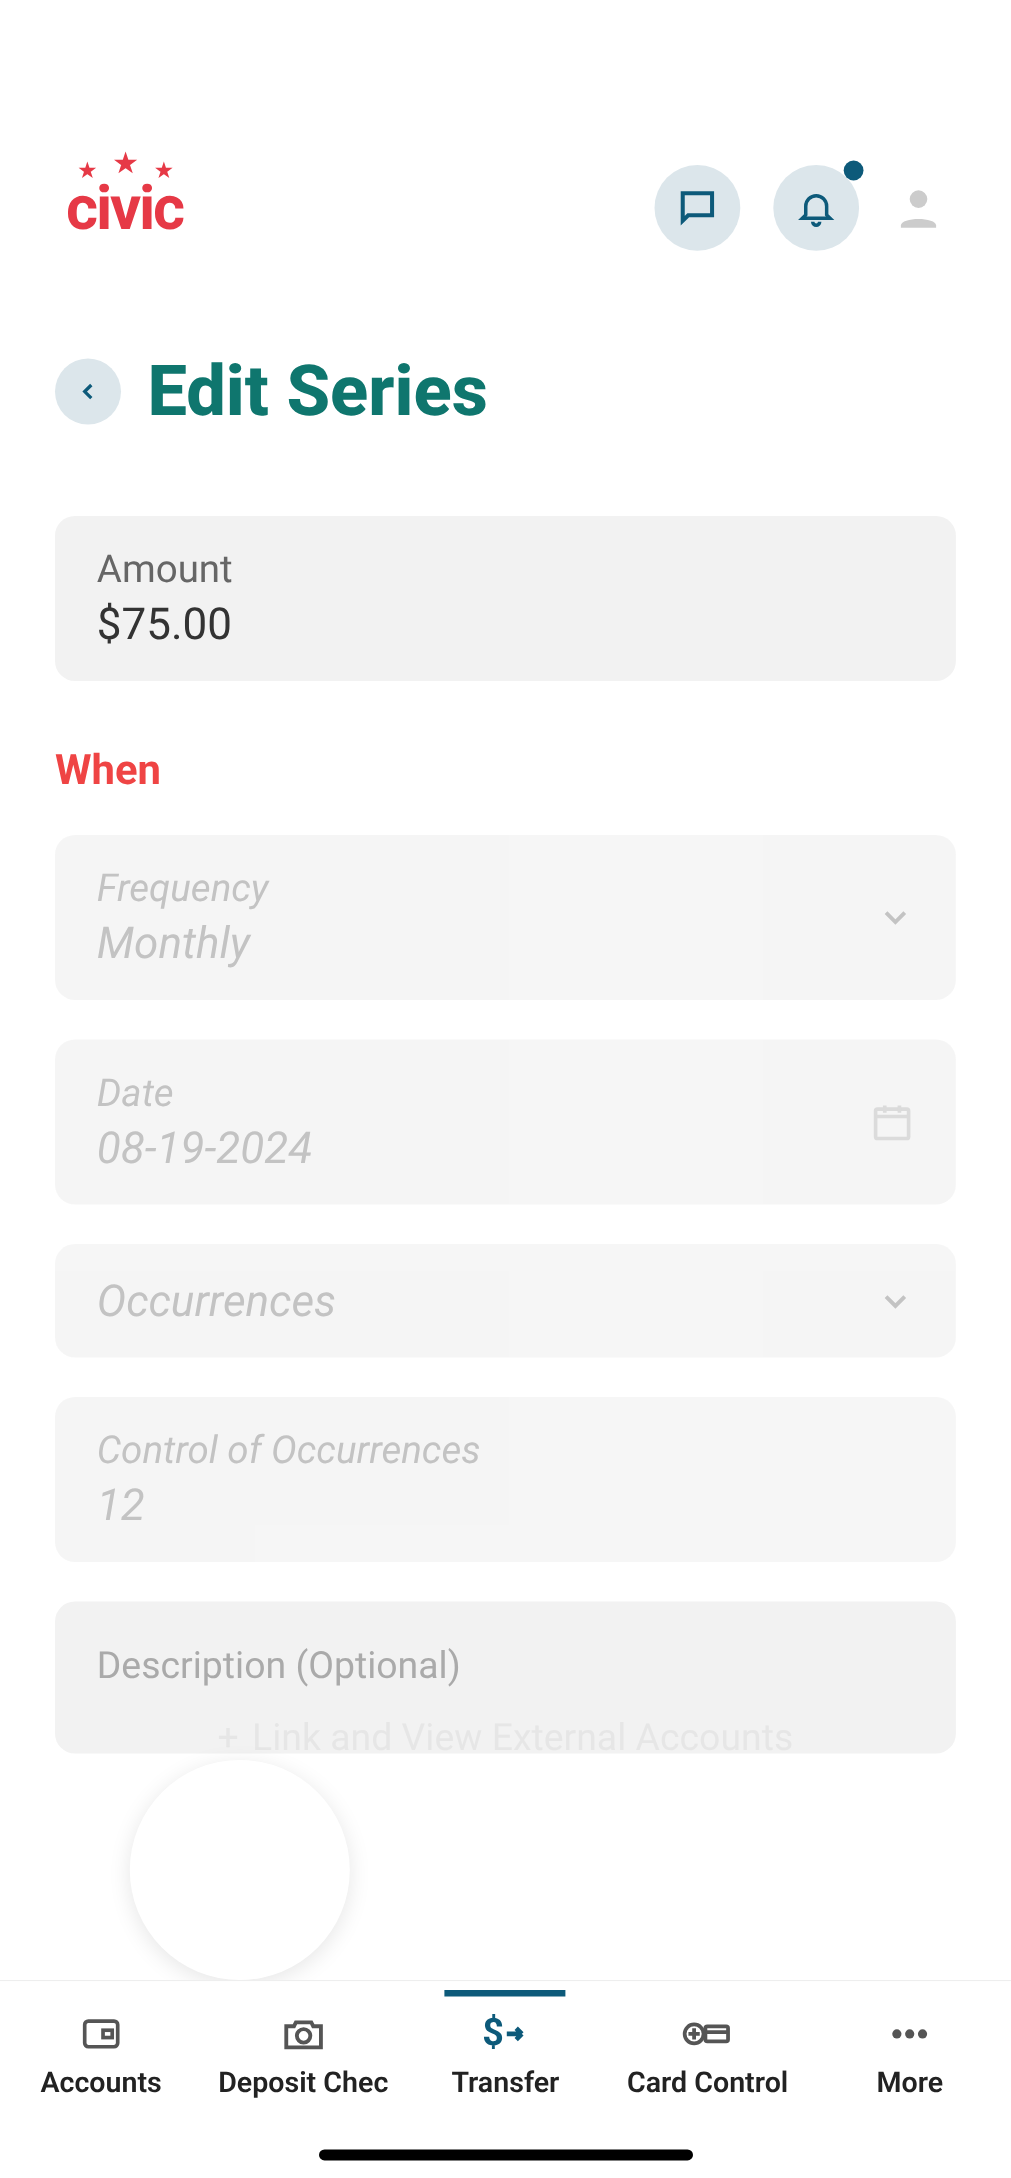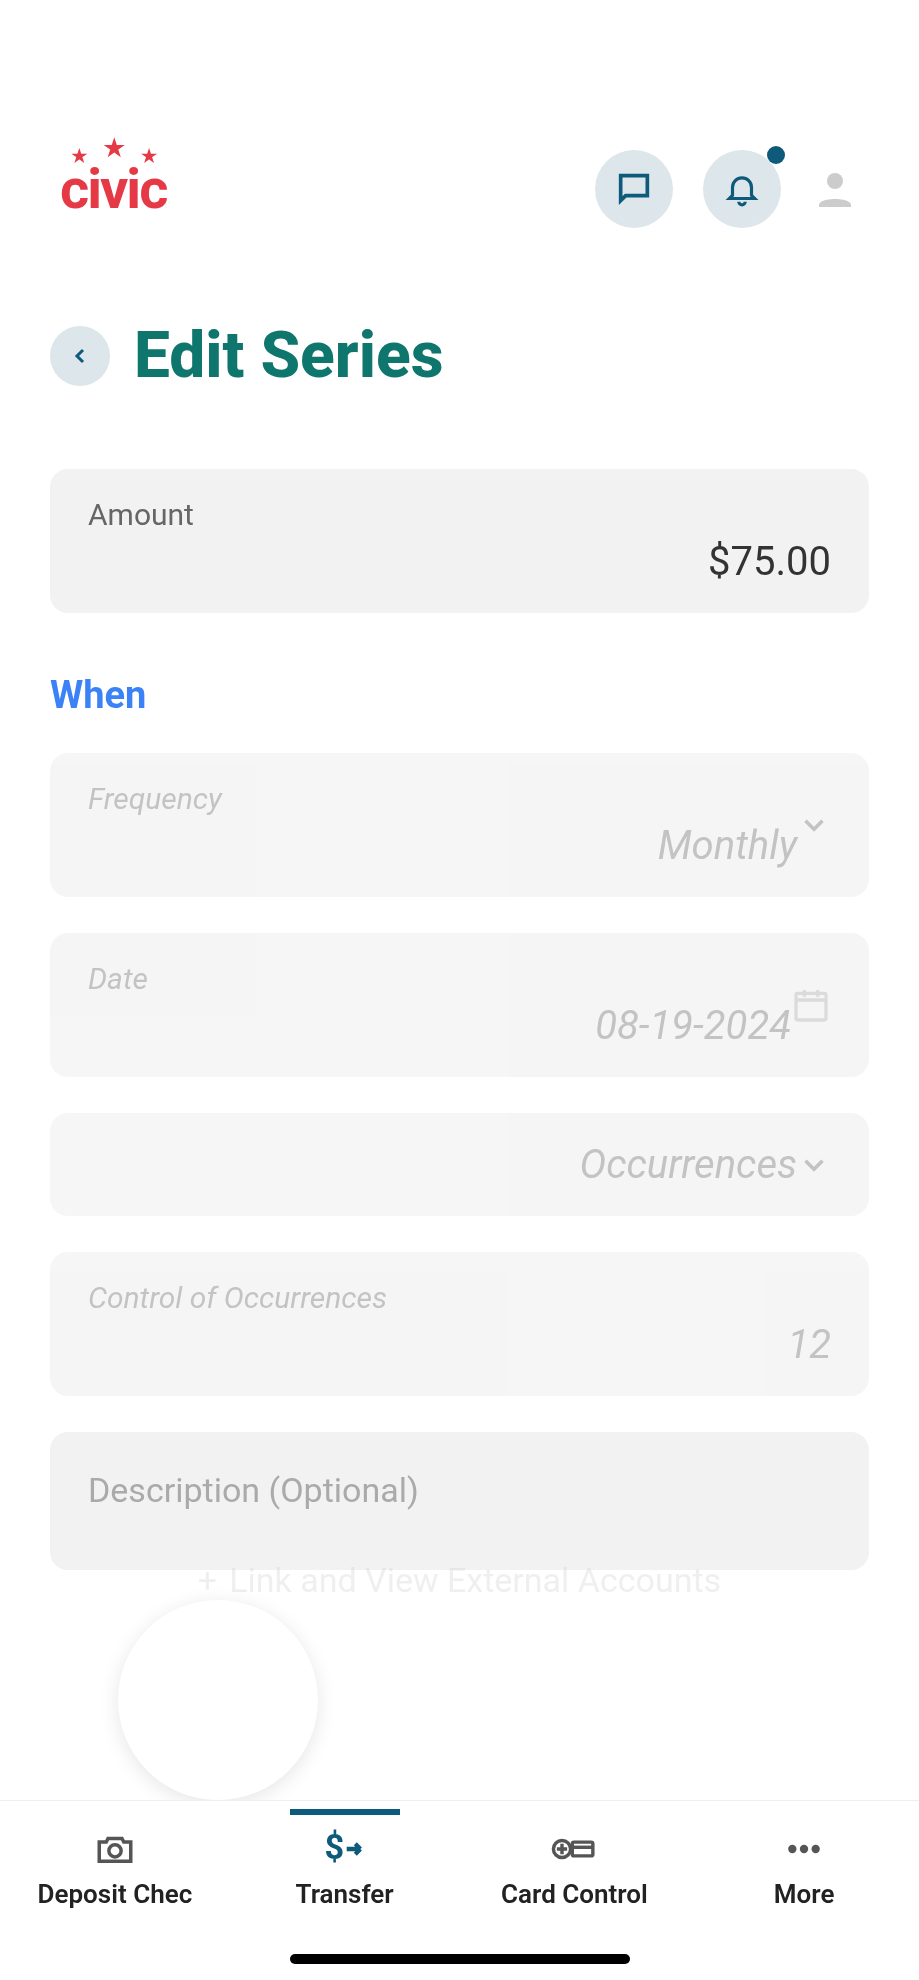--- a/index.html
+++ b/index.html
@@ -115,34 +115,33 @@
       font-style: italic;
     }
     .form-field.disabled .field-label,
     .form-field.disabled .field-value {
         color: #aaa;
     }
     .field-inner {
       flex: 1;
     }
     .field-label {
-      font-size: 30px;
+      font-size: 35px;
       color: #666;
       margin-bottom: 6px;
     }
     .field-value {
       font-size: 40px;
       color: #333;
       font-weight: 400;
-      text-align: right;
     }
     .section-label {
       font-size: 38px;
       font-weight: 700;
-      color: #3b82f6;
+      color: #ef4444;
       margin-top: 60px;
       margin-bottom: 0px;
     }
     .chevron-icon {
       color: #888;
     }
     .calendar-icon {
       color: #ccc;
     }
     .memo-field {
@@ -334,20 +333,29 @@
 <div class="ghost-link">
   <span>+</span>
   <span>Link and View External Accounts</span>
 </div>
 
 <div class="white-circle"></div>
 
 <div class="tab-bar">
   <div class="tab-item">
     <div class="tab-icon">
+      <svg width="40" height="40" viewBox="0 0 24 24" fill="none" stroke="#555" stroke-width="2">
+        <rect x="3" y="5" width="18" height="14" rx="2"></rect>
+        <rect x="13" y="10" width="5" height="4"></rect>
+      </svg>
+    </div>
+    <div class="tab-label">Accounts</div>
+  </div>
+  <div class="tab-item">
+    <div class="tab-icon">
       <svg width="42" height="42" viewBox="0 0 24 24" fill="none" stroke="#555" stroke-width="2">
         <path d="M3 8h4l1-2h8l1 2h4v11H3V8z"></path>
         <circle cx="12" cy="13" r="3.5"></circle>
       </svg>
     </div>
     <div class="tab-label">Deposit Chec</div>
   </div>
   <div class="tab-item active">
     <div class="tab-icon">
       <svg width="48" height="40" viewBox="0 0 28 20" fill="none">

